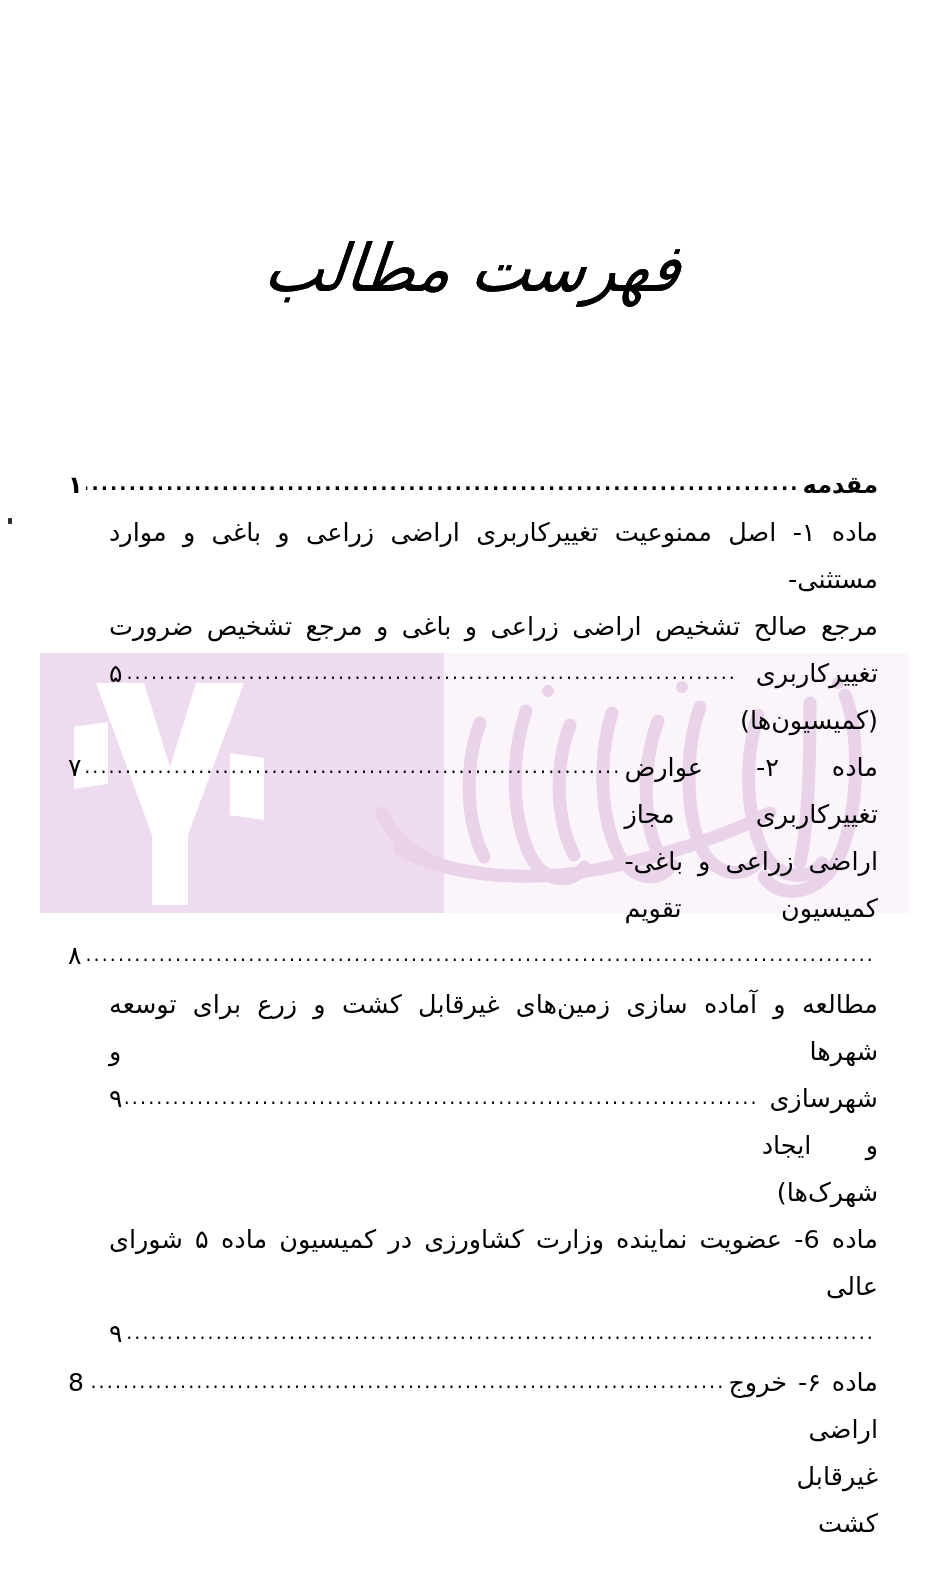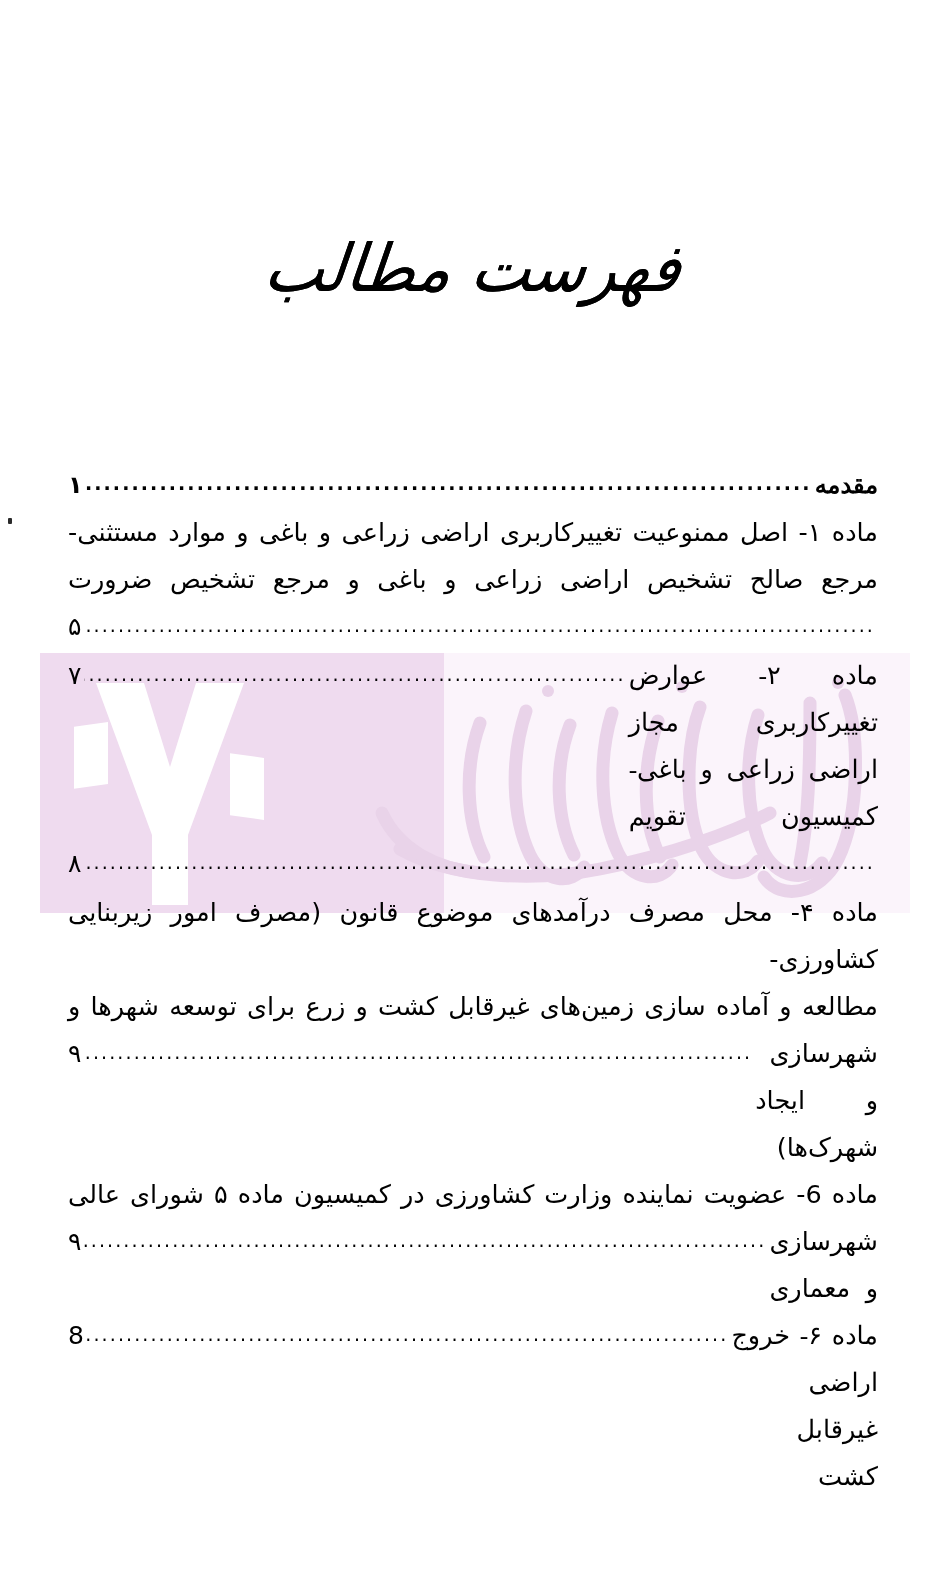--- a/index.html
+++ b/index.html
@@ -109,21 +109,20 @@
   .toc-entry .row {
     display: flex;
     flex-direction: row;
     align-items: baseline;
     width: 100%;
   }
   .toc-entry .label {
     flex: 0 1 auto;
     white-space: pre-wrap;
     word-spacing: 0.5px;
-    font-family: Liberation Serif, serif;
   }
   .toc-entry .leader {
     flex: 1 1 auto;
     overflow: hidden;
     white-space: nowrap;
     margin: 0 3px;
     position: relative;
     top: -3px;
     letter-spacing: 2.1px;
     font-size: 19px;
@@ -134,20 +133,21 @@
     font-size: 25px;
   }
   .toc-entry.bold-entry .page-num { font-weight: 700; font-size: 24px; }
 
   
   .toc-entry .flow {
     display: block;
     text-align: justify;
     text-align-last: justify;
     word-spacing: 1px;
+    margin-left: 41px;
   }
   .toc-entry .flow .last-line {
     display: flex;
     flex-direction: row;
     align-items: baseline;
     width: 100%;
   }
   .toc-entry .flow .last-line .tail {
     flex: 0 1 auto;
     white-space: pre-wrap;
@@ -217,20 +217,21 @@
         <span class="leader">........................................................................................................................................................................................................</span>
         <span class="page-num">۱</span>
       </div>
     </div>
 
     <div class="toc-entry">
       <div class="flow">
         <div>ماده ۱- اصل ممنوعیت تغییرکاربری اراضی زراعی و باغی و موارد مستثنی-</div>
         <div>مرجع صالح تشخیص اراضی زراعی و باغی و مرجع تشخیص ضرورت</div>
         <div class="last-line">
+          <span class="tail">تغییرکاربری (کمیسیون‌ها)</span>
           <span class="leader">........................................................................................................................................................................................................</span>
           <span class="page-num">۵</span>
         </div>
       </div>
     </div>
 
     <div class="toc-entry">
       <div class="row">
         <span class="label">ماده ۲- عوارض تغییرکاربری مجاز اراضی زراعی و باغی- کمیسیون تقویم</span>
         <span class="leader">........................................................................................................................................................................................................</span>
@@ -240,35 +241,33 @@
 
     <div class="toc-entry">
       <div class="row">
         <span class="leader">........................................................................................................................................................................................................</span>
         <span class="page-num">۸</span>
       </div>
     </div>
 
     <div class="toc-entry">
       <div class="flow">
-        <div>ماده ۴- محل مصرف درآمدهای موضوع قانون (مصرف امور زیربنایی کشاورزی-</div>
         <div>مطالعه و آماده سازی زمین‌های غیرقابل کشت و زرع برای توسعه شهرها و</div>
         <div class="last-line">
           <span class="tail">شهرسازی و ایجاد شهرک‌ها)</span>
           <span class="leader">........................................................................................................................................................................................................</span>
           <span class="page-num">۹</span>
         </div>
       </div>
     </div>
 
     <div class="toc-entry">
       <div class="flow">
         <div>ماده 6- عضویت نماینده وزارت کشاورزی در کمیسیون ماده ۵ شورای عالی</div>
         <div class="last-line">
-          <span class="tail">شهرسازی و معماری</span>
           <span class="leader">........................................................................................................................................................................................................</span>
           <span class="page-num">۹</span>
         </div>
       </div>
     </div>
 
     <div class="toc-entry">
       <div class="row">
         <span class="label">ماده ۶- خروج اراضی غیرقابل کشت</span>
         <span class="leader">........................................................................................................................................................................................................</span>

